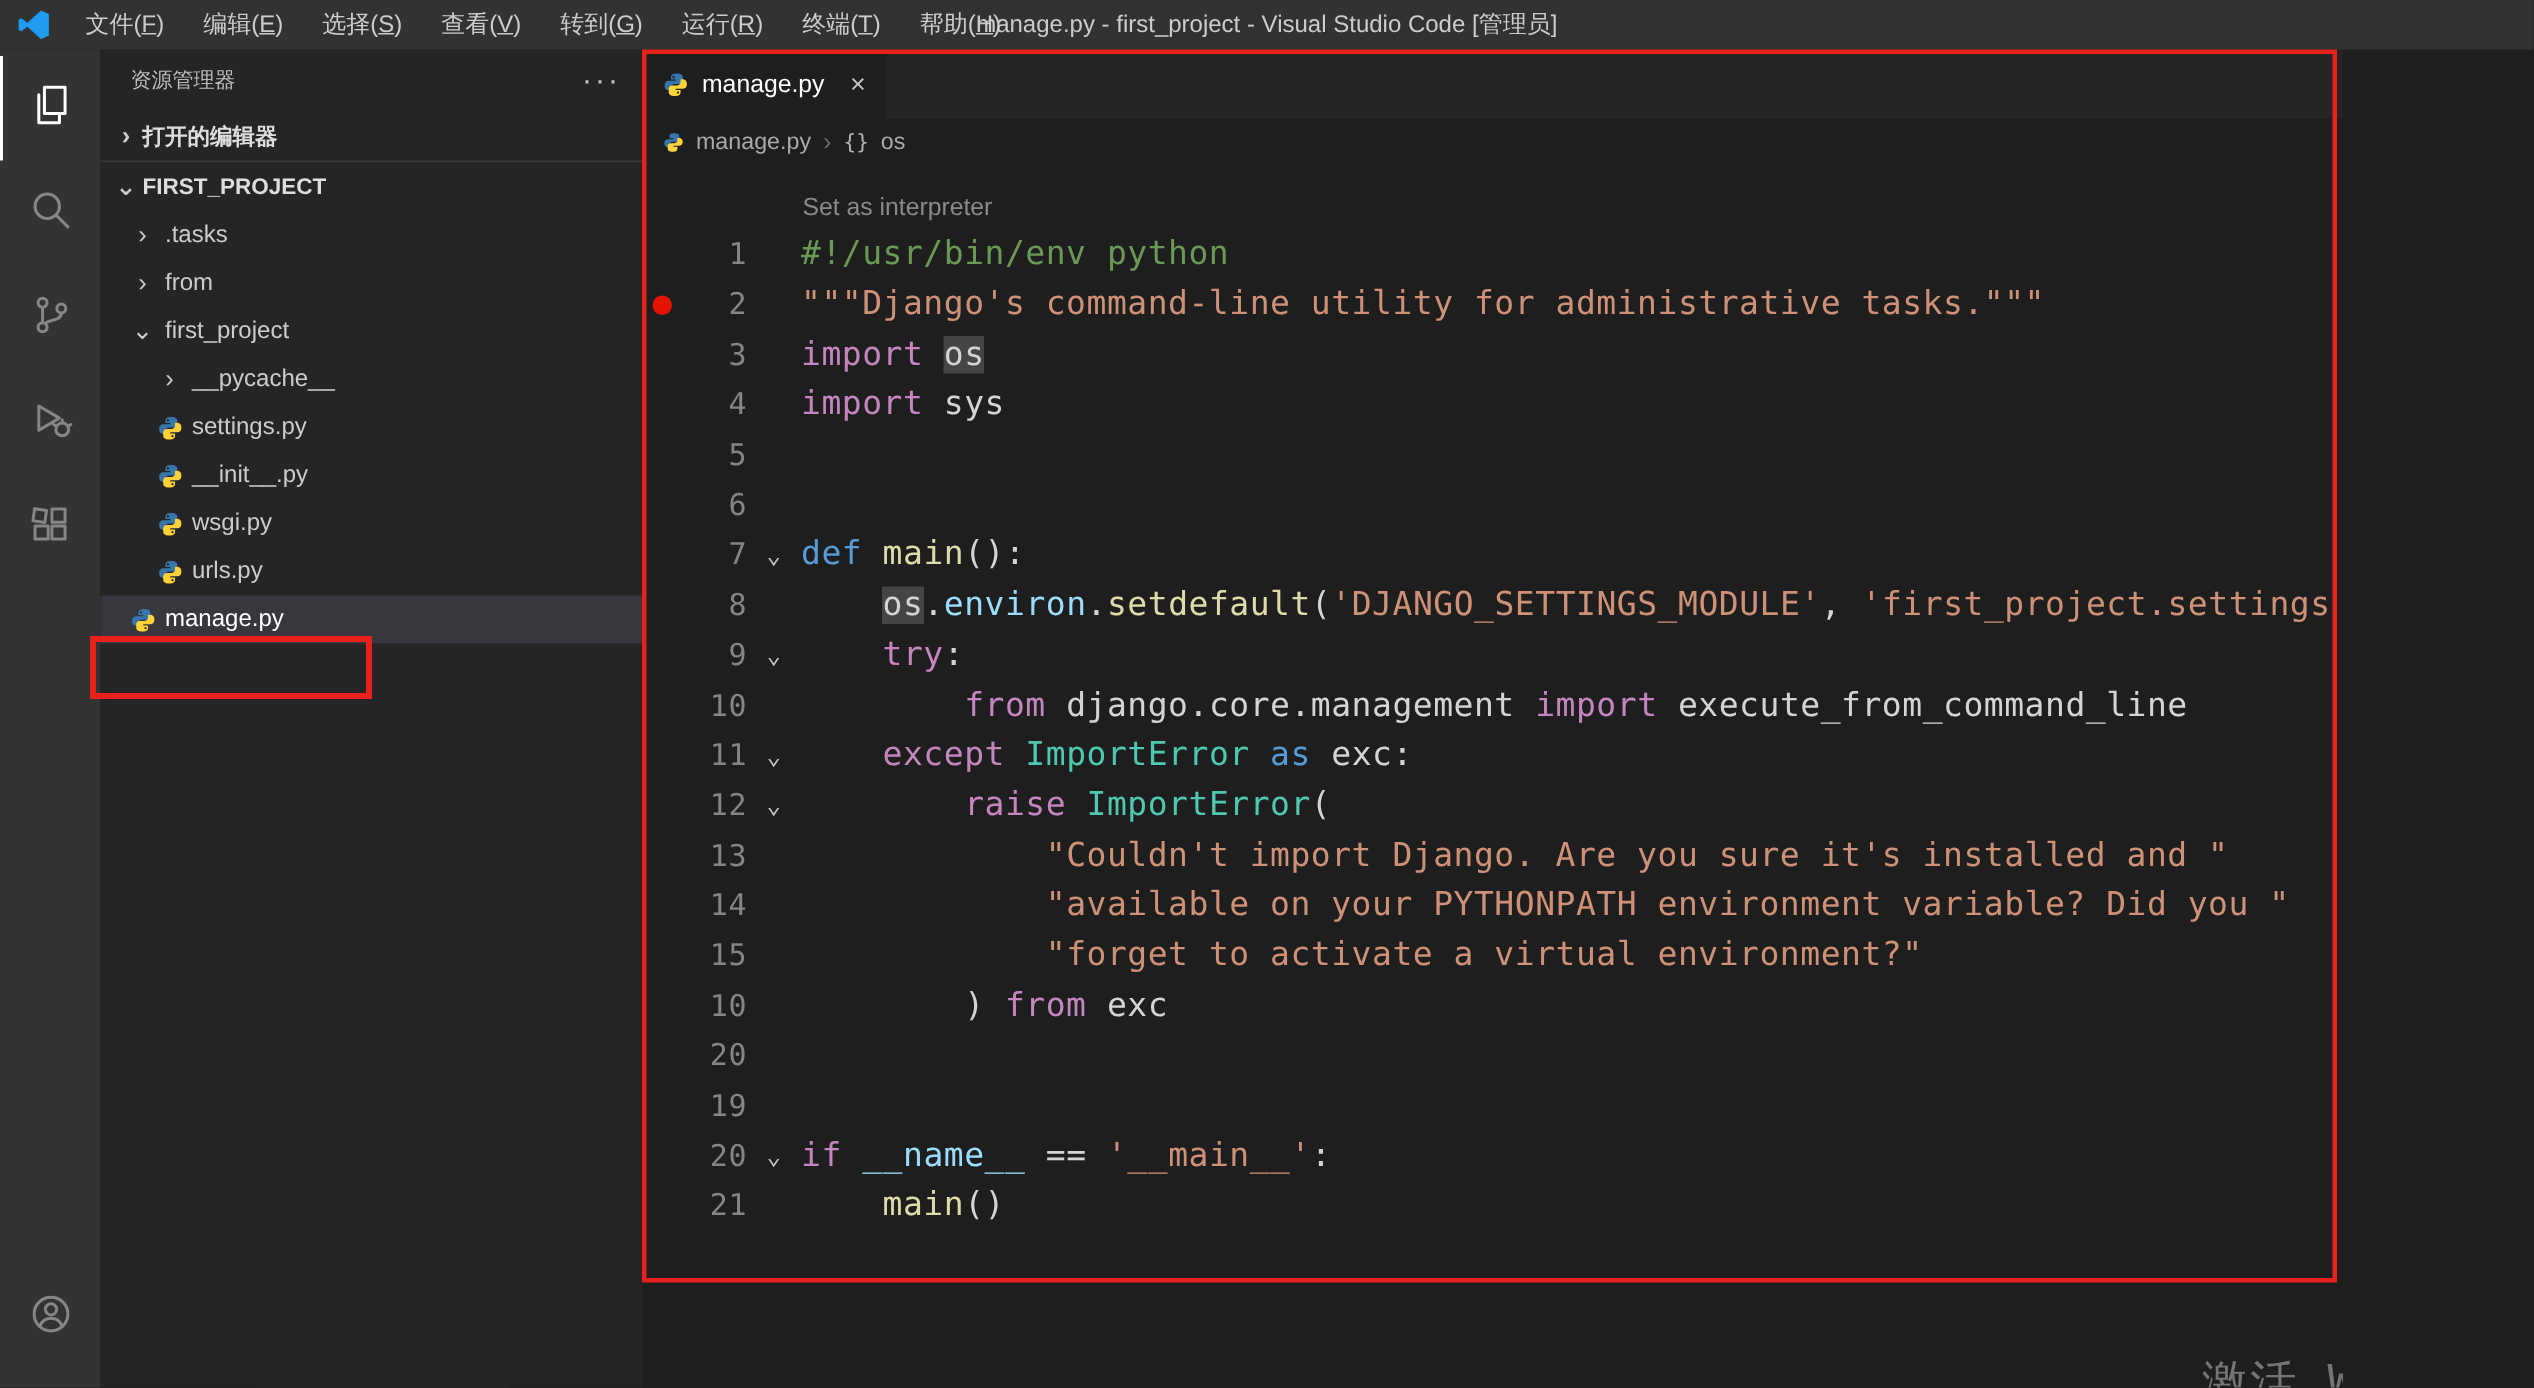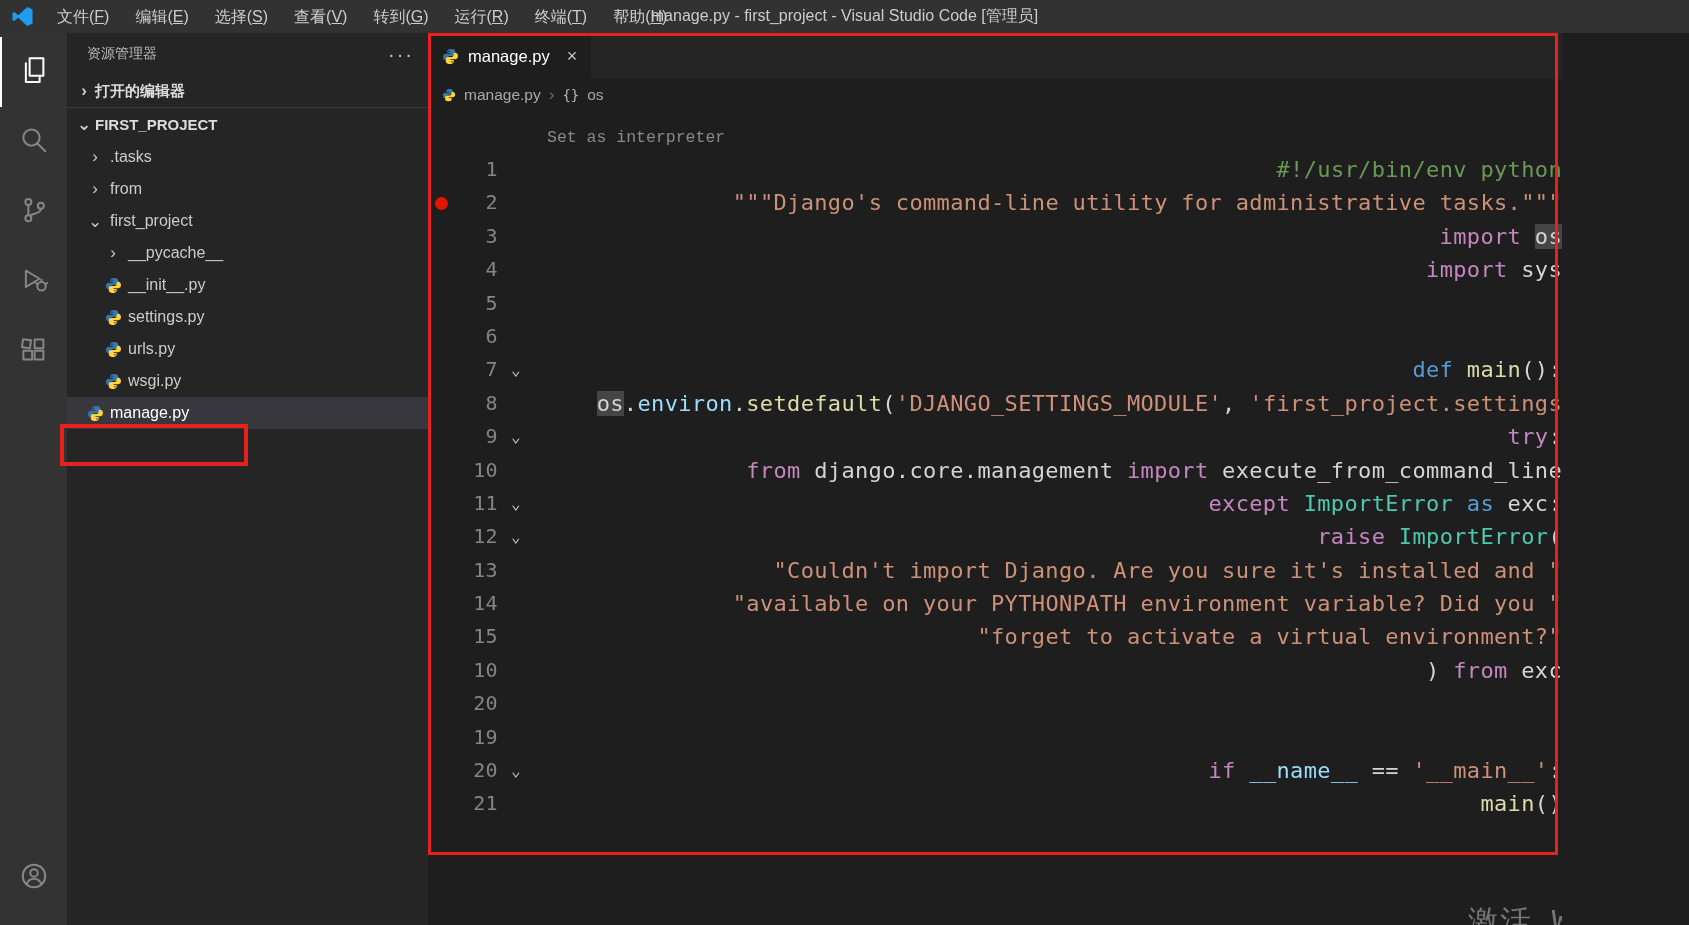--- a/index.html
+++ b/index.html
@@ -55,27 +55,27 @@
   .breadcrumbs { height:32px; display:flex; align-items:center; gap:8px; padding-left:14px;
                  color:#a9a9a9; font-size:15.5px; flex:none; }
   .breadcrumbs .sep { color:#6d6d6d; font-size:17px; }
   .breadcrumbs .sym { font-family:"DejaVu Sans Mono",monospace; font-size:14px; color:#b5b5b5; }
   .py-ico svg { display:block; }
 
   .code { flex:1; position:relative; padding-top:12px;
           font-family:"DejaVu Sans Mono",monospace; font-size:22px; letter-spacing:0.35px;
           color:#d4d4d4; }
   .codelens { height:30px; line-height:30px; padding-left:107px; color:#8a8a8a;
-              font-size:16.5px; font-family:Liberation Mono, monospace; letter-spacing:0; cursor:pointer;margin-left:12px; }
+              font-size:16.5px; font-family:Liberation Sans, sans-serif; letter-spacing:0; cursor:pointer; }
   .line { display:flex; height:33.4px; line-height:33.4px; white-space:pre; }
   .bp-col { width:26px; display:flex; align-items:center; justify-content:center; flex:none; }
   .bp-dot { width:13px; height:13px; border-radius:50%; }
   .num { width:44px; text-align:right; color:#858585; font-size:20px; flex:none; }
   .fold-col { width:36px; text-align:center; color:#c5c5c5; font-size:16px; flex:none; }
-  .text { flex:1; white-space:pre;text-align:right; }
+  .text { flex:1; white-space:pre; }
   .hl { background:rgba(118,118,118,0.45); }
 
   .watermark { position:absolute; left:1040px; top:790px; font-size:31px; color:#7f7f7f;
                letter-spacing:1px; white-space:nowrap; opacity:0.9; }
 
   
   .anno { position:absolute; border-style:solid; pointer-events:none; z-index:40; }
 </style>
 </head>
 <body>
@@ -176,48 +176,48 @@
           <span class="slot">›</span>
           <span class="tree-label">__pycache__</span>
         </div>
         <div class="tree-row" style="padding-left: 34px;">
           <span class="slot">
             <svg width="17" height="17" viewBox="0 0 16 16">
               <path fill="#3776ab" stroke="none" d="M7.9 1C6.1 1 5 1.8 5 3v1.7h3v.8H3.6C2.2 5.5 1 6.4 1 8.5s1.2 3 2.6 3H5V9.7c0-1.3 1.1-2.2 2.4-2.2h3c1.1 0 2-.9 2-2V3c0-1.2-1.5-2-3-2H7.9zM6.6 2.4c.4 0 .7.3.7.7s-.3.7-.7.7-.7-.3-.7-.7.3-.7.7-.7z"></path>
               <path fill="#ffd43b" stroke="none" d="M8.1 15c1.8 0 2.9-.8 2.9-2v-1.7H8v-.8h4.4c1.4 0 2.6-.9 2.6-3s-1.2-3-2.6-3H11v1.8c0 1.3-1.1 2.2-2.4 2.2h-3c-1.1 0-2 .9-2 2V13c0 1.2 1.5 2 3 2h1.5zm1.3-1.4c-.4 0-.7-.3-.7-.7s.3-.7.7-.7.7.3.7.7-.3.7-.7.7z"></path>
             </svg>
           </span>
+          <span class="tree-label">settings.py</span>
+        </div>
+        <div class="tree-row" style="padding-left: 34px;">
+          <span class="slot">
+            <svg width="17" height="17" viewBox="0 0 16 16">
+              <path fill="#3776ab" stroke="none" d="M7.9 1C6.1 1 5 1.8 5 3v1.7h3v.8H3.6C2.2 5.5 1 6.4 1 8.5s1.2 3 2.6 3H5V9.7c0-1.3 1.1-2.2 2.4-2.2h3c1.1 0 2-.9 2-2V3c0-1.2-1.5-2-3-2H7.9zM6.6 2.4c.4 0 .7.3.7.7s-.3.7-.7.7-.7-.3-.7-.7.3-.7.7-.7z"></path>
+              <path fill="#ffd43b" stroke="none" d="M8.1 15c1.8 0 2.9-.8 2.9-2v-1.7H8v-.8h4.4c1.4 0 2.6-.9 2.6-3s-1.2-3-2.6-3H11v1.8c0 1.3-1.1 2.2-2.4 2.2h-3c-1.1 0-2 .9-2 2V13c0 1.2 1.5 2 3 2h1.5zm1.3-1.4c-.4 0-.7-.3-.7-.7s.3-.7.7-.7.7.3.7.7-.3.7-.7.7z"></path>
+            </svg>
+          </span>
           <span class="tree-label">__init__.py</span>
         </div>
         <div class="tree-row" style="padding-left: 34px;">
           <span class="slot">
             <svg width="17" height="17" viewBox="0 0 16 16">
               <path fill="#3776ab" stroke="none" d="M7.9 1C6.1 1 5 1.8 5 3v1.7h3v.8H3.6C2.2 5.5 1 6.4 1 8.5s1.2 3 2.6 3H5V9.7c0-1.3 1.1-2.2 2.4-2.2h3c1.1 0 2-.9 2-2V3c0-1.2-1.5-2-3-2H7.9zM6.6 2.4c.4 0 .7.3.7.7s-.3.7-.7.7-.7-.3-.7-.7.3-.7.7-.7z"></path>
               <path fill="#ffd43b" stroke="none" d="M8.1 15c1.8 0 2.9-.8 2.9-2v-1.7H8v-.8h4.4c1.4 0 2.6-.9 2.6-3s-1.2-3-2.6-3H11v1.8c0 1.3-1.1 2.2-2.4 2.2h-3c-1.1 0-2 .9-2 2V13c0 1.2 1.5 2 3 2h1.5zm1.3-1.4c-.4 0-.7-.3-.7-.7s.3-.7.7-.7.7.3.7.7-.3.7-.7.7z"></path>
             </svg>
           </span>
-          <span class="tree-label">settings.py</span>
+          <span class="tree-label">wsgi.py</span>
         </div>
         <div class="tree-row" style="padding-left: 34px;">
           <span class="slot">
             <svg width="17" height="17" viewBox="0 0 16 16">
               <path fill="#3776ab" stroke="none" d="M7.9 1C6.1 1 5 1.8 5 3v1.7h3v.8H3.6C2.2 5.5 1 6.4 1 8.5s1.2 3 2.6 3H5V9.7c0-1.3 1.1-2.2 2.4-2.2h3c1.1 0 2-.9 2-2V3c0-1.2-1.5-2-3-2H7.9zM6.6 2.4c.4 0 .7.3.7.7s-.3.7-.7.7-.7-.3-.7-.7.3-.7.7-.7z"></path>
               <path fill="#ffd43b" stroke="none" d="M8.1 15c1.8 0 2.9-.8 2.9-2v-1.7H8v-.8h4.4c1.4 0 2.6-.9 2.6-3s-1.2-3-2.6-3H11v1.8c0 1.3-1.1 2.2-2.4 2.2h-3c-1.1 0-2 .9-2 2V13c0 1.2 1.5 2 3 2h1.5zm1.3-1.4c-.4 0-.7-.3-.7-.7s.3-.7.7-.7.7.3.7.7-.3.7-.7.7z"></path>
             </svg>
           </span>
           <span class="tree-label">urls.py</span>
-        </div>
-        <div class="tree-row" style="padding-left: 34px;">
-          <span class="slot">
-            <svg width="17" height="17" viewBox="0 0 16 16">
-              <path fill="#3776ab" stroke="none" d="M7.9 1C6.1 1 5 1.8 5 3v1.7h3v.8H3.6C2.2 5.5 1 6.4 1 8.5s1.2 3 2.6 3H5V9.7c0-1.3 1.1-2.2 2.4-2.2h3c1.1 0 2-.9 2-2V3c0-1.2-1.5-2-3-2H7.9zM6.6 2.4c.4 0 .7.3.7.7s-.3.7-.7.7-.7-.3-.7-.7.3-.7.7-.7z"></path>
-              <path fill="#ffd43b" stroke="none" d="M8.1 15c1.8 0 2.9-.8 2.9-2v-1.7H8v-.8h4.4c1.4 0 2.6-.9 2.6-3s-1.2-3-2.6-3H11v1.8c0 1.3-1.1 2.2-2.4 2.2h-3c-1.1 0-2 .9-2 2V13c0 1.2 1.5 2 3 2h1.5zm1.3-1.4c-.4 0-.7-.3-.7-.7s.3-.7.7-.7.7.3.7.7-.3.7-.7.7z"></path>
-            </svg>
-          </span>
-          <span class="tree-label">wsgi.py</span>
         </div>
         <div class="tree-row selected" style="padding-left: 16px;">
           <span class="slot">
             <svg width="17" height="17" viewBox="0 0 16 16">
               <path fill="#3776ab" stroke="none" d="M7.9 1C6.1 1 5 1.8 5 3v1.7h3v.8H3.6C2.2 5.5 1 6.4 1 8.5s1.2 3 2.6 3H5V9.7c0-1.3 1.1-2.2 2.4-2.2h3c1.1 0 2-.9 2-2V3c0-1.2-1.5-2-3-2H7.9zM6.6 2.4c.4 0 .7.3.7.7s-.3.7-.7.7-.7-.3-.7-.7.3-.7.7-.7z"></path>
               <path fill="#ffd43b" stroke="none" d="M8.1 15c1.8 0 2.9-.8 2.9-2v-1.7H8v-.8h4.4c1.4 0 2.6-.9 2.6-3s-1.2-3-2.6-3H11v1.8c0 1.3-1.1 2.2-2.4 2.2h-3c-1.1 0-2 .9-2 2V13c0 1.2 1.5 2 3 2h1.5zm1.3-1.4c-.4 0-.7-.3-.7-.7s.3-.7.7-.7.7.3.7.7-.3.7-.7.7z"></path>
             </svg>
           </span>
           <span class="tree-label">manage.py</span>
         </div>

